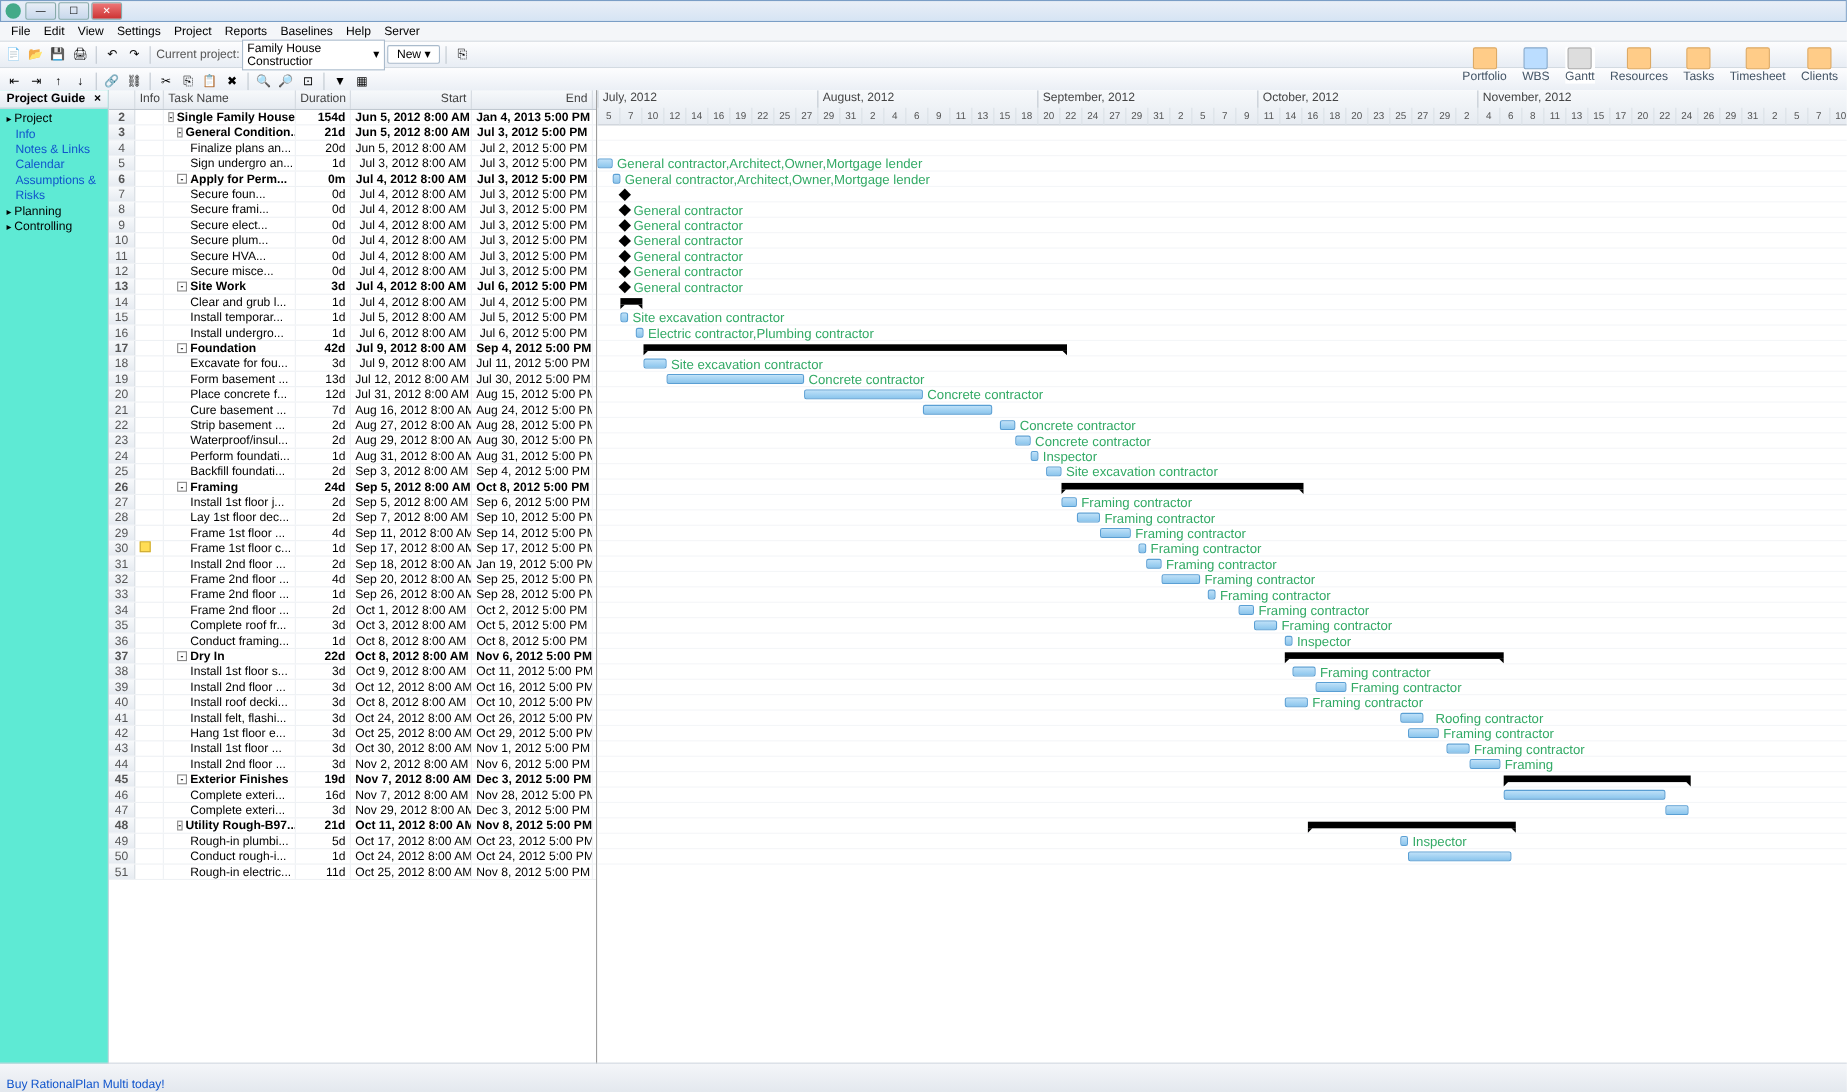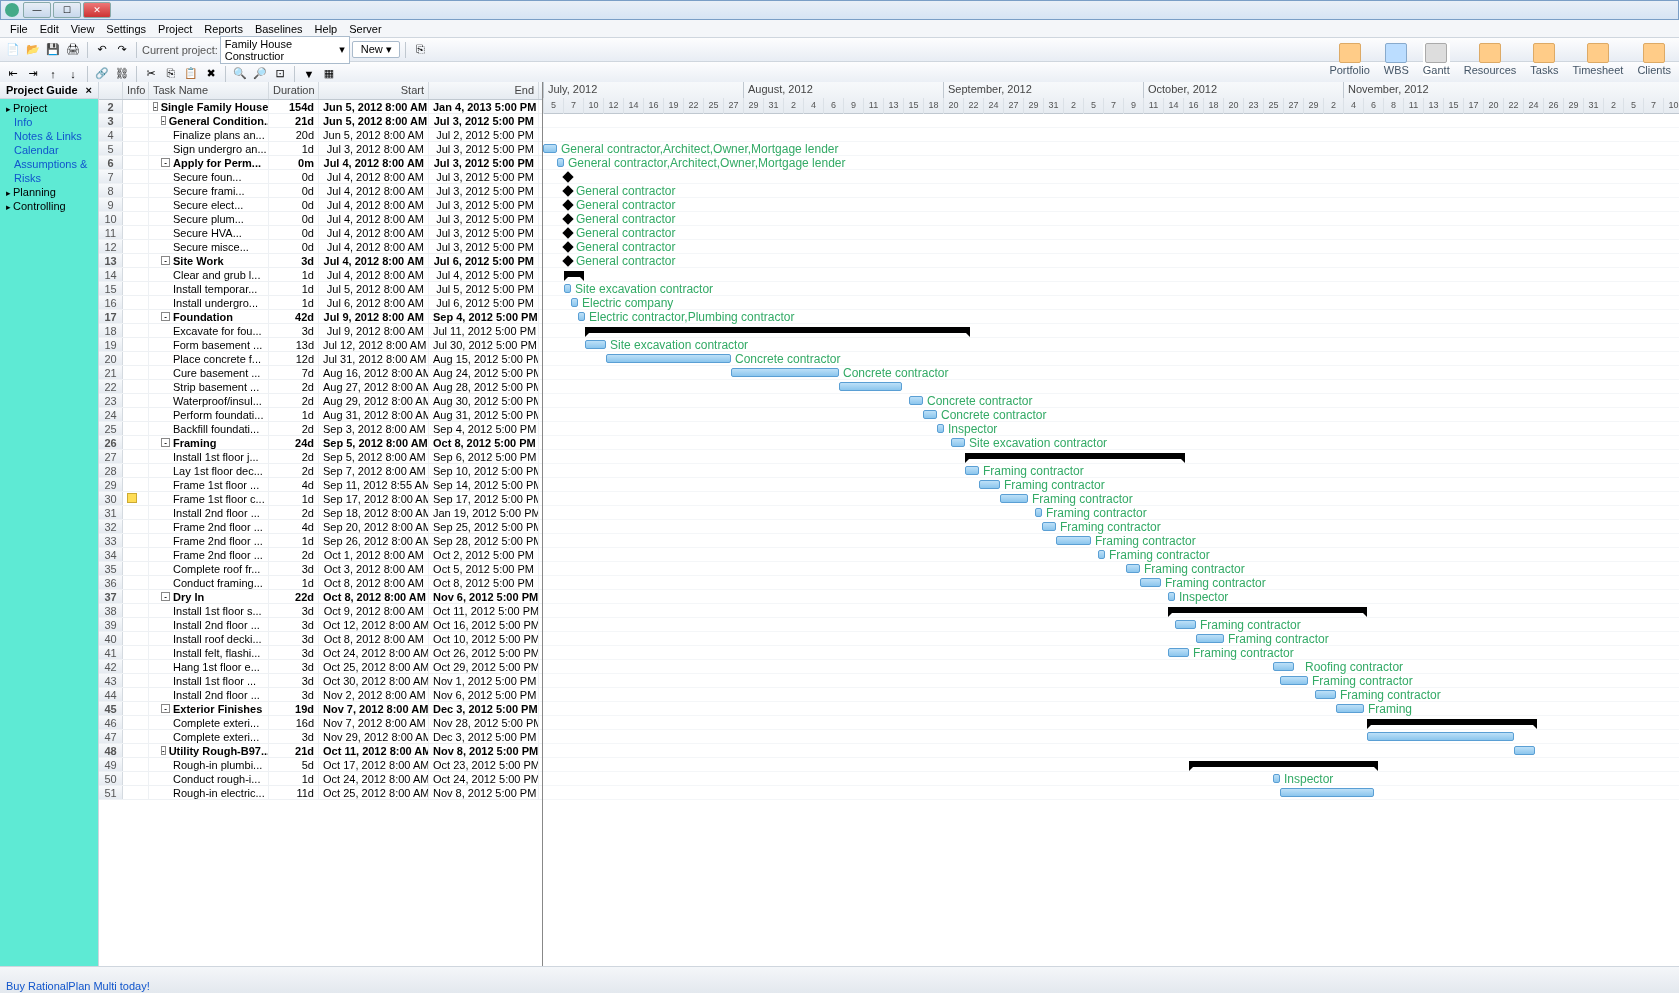--- a/index.html
+++ b/index.html
@@ -464,21 +464,21 @@
           <div class="col-start">Sep 7, 2012 8:00 AM</div>
           <div class="col-end">Sep 10, 2012 5:00 PM</div>
         </div>
         <div class="trow">
           <div class="col-row">29</div>
           <div class="col-info"></div>
           <div class="col-name indent2">
             <span>Frame 1st floor ...</span>
           </div>
           <div class="col-dur">4d</div>
-          <div class="col-start">Sep 11, 2012 8:55 AM</div>
+          <div class="col-start">Sep 11, 2012 8:00 AM</div>
           <div class="col-end">Sep 14, 2012 5:00 PM</div>
         </div>
         <div class="trow">
           <div class="col-row">30</div>
           <div class="col-info"><span class="notei"></span></div>
           <div class="col-name indent2">
             <span>Frame 1st floor c...</span>
           </div>
           <div class="col-dur">1d</div>
           <div class="col-start">Sep 17, 2012 8:00 AM</div>
@@ -804,24 +804,20 @@
           <div class="reslabel" style="left: 33px;">General contractor</div>
         </div>
         <div class="grow">
           <div class="sumbar" style="left: 21px; width: 20px;"></div>
         </div>
         <div class="grow">
           <div class="taskbar" style="left: 21px; width: 7px;"></div>
           <div class="reslabel" style="left: 32px;">Site excavation contractor</div>
         </div>
         <div class="grow">
-          <div class="taskbar" style="left: 28px; width: 7px;"></div>
-          <div class="reslabel" style="left: 39px;">Electric company</div>
-        </div>
-        <div class="grow">
           <div class="taskbar" style="left: 35px; width: 7px;"></div>
           <div class="reslabel" style="left: 46px;">Electric contractor,Plumbing contractor</div>
         </div>
         <div class="grow">
           <div class="sumbar" style="left: 42px; width: 385px;"></div>
         </div>
         <div class="grow">
           <div class="taskbar" style="left: 42px; width: 21px;"></div>
           <div class="reslabel" style="left: 67px;">Site excavation contractor</div>
         </div>

